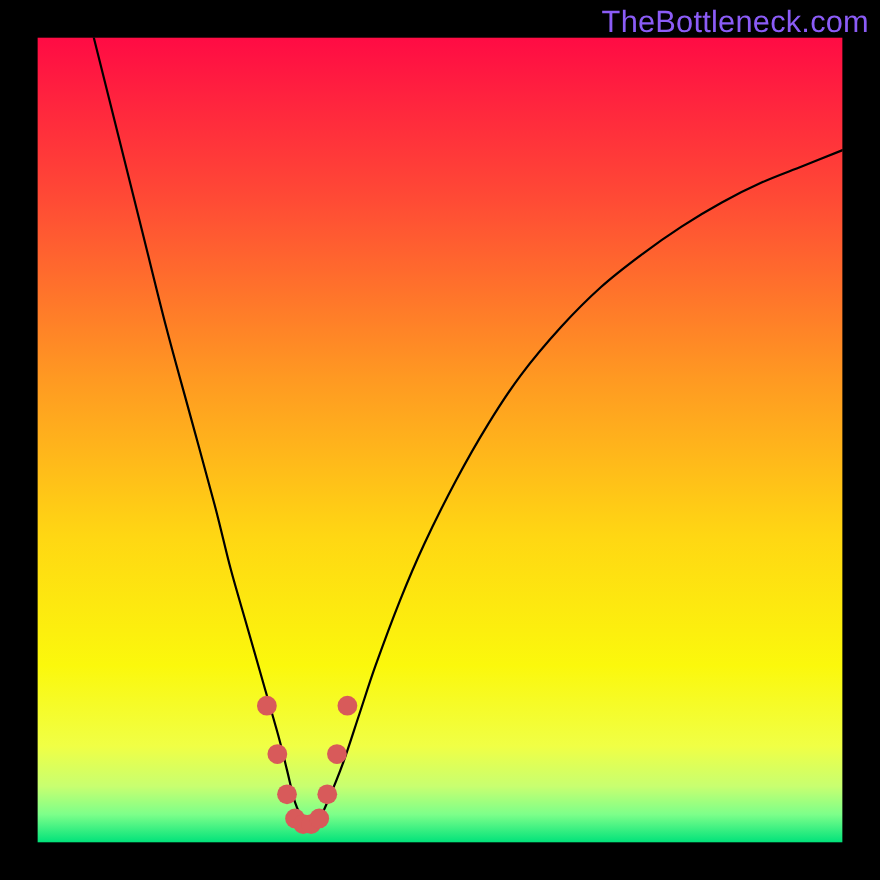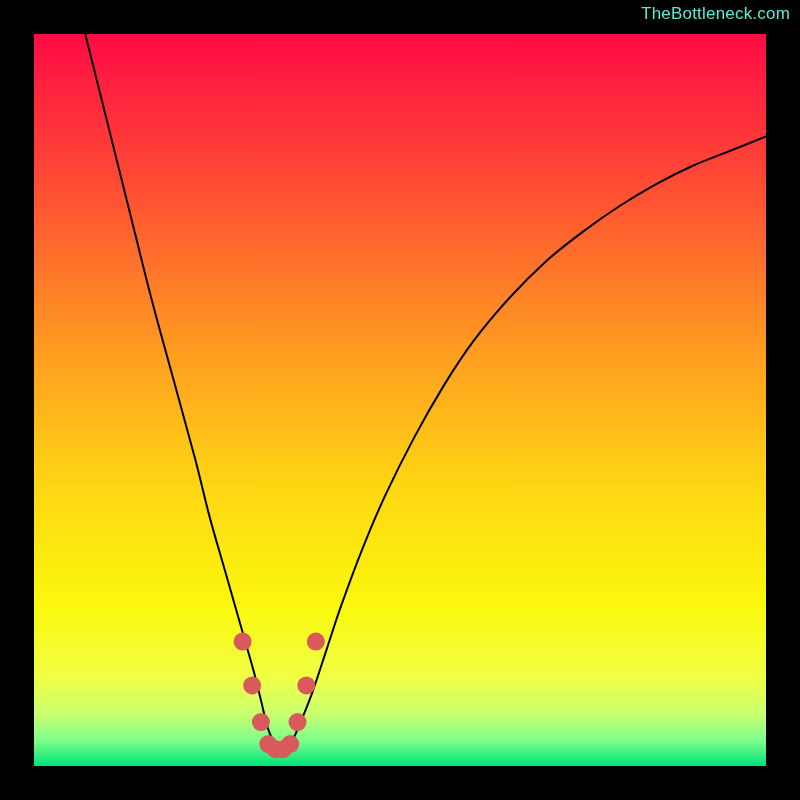--- a/index.html
+++ b/index.html
@@ -16,22 +16,22 @@
     top: 0;
     left: 0;
     width: 800px;
     height: 800px;
     background: #000;
   }
   .watermark {
     position: absolute;
     top: 4px;
     right: 10px;
-    color: #5eead4;
-    font-size: 17px;
+    color: #8b5cf6;
+    font-size: 28px;
     font-weight: 500;
     letter-spacing: 0.2px;
   }
   .plot {
     position: absolute;
     top: 34px;
     left: 34px;
     width: 732px;
     height: 732px;
   }

